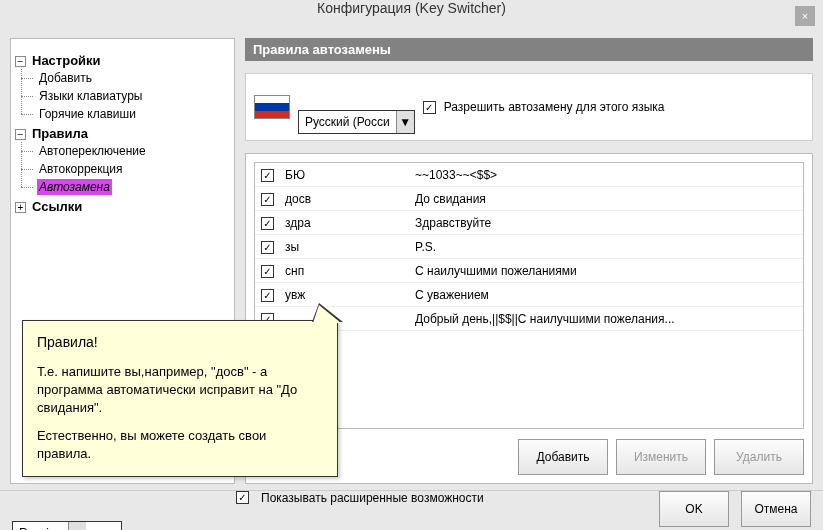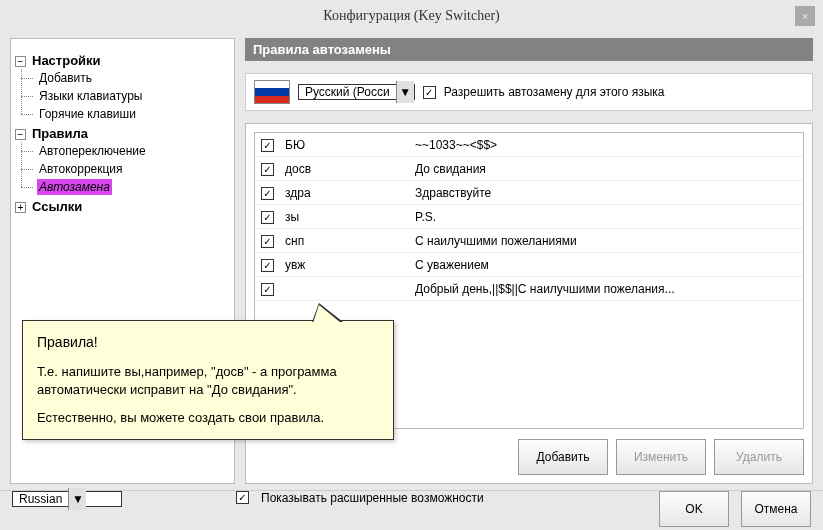--- a/index.html
+++ b/index.html
@@ -1,52 +1,52 @@
 <!DOCTYPE html>
 <html><head>
 <meta charset="utf-8">
 <style>
 * { box-sizing: border-box; margin: 0; padding: 0; }
 body { font-family: Tahoma, Arial, sans-serif; font-size: 12px; background: #e8e8e8; width: 823px; height: 530px; position: relative; overflow: hidden; }
 .window { background: #e8e8e8; width: 823px; height: 530px; display: flex; flex-direction: column; }
-.titlebar { height: 32px; display: flex; align-items: center; justify-content: center; position: relative; font-size: 14px; color: #333; font-family: Liberation Serif, serif; }
+.titlebar { height: 32px; display: flex; justify-content: center; position: relative; font-size: 14px; color: #333; }
 .close-btn { position: absolute; right: 8px; top: 6px; width: 20px; height: 20px; background: #aaa; color: #fff; font-size: 11px; display: flex; align-items: center; justify-content: center; cursor: pointer; }
 .main { flex: 1; display: flex; padding: 6px 10px 6px 10px; gap: 10px; }
 .tree-panel { width: 225px; background: #fff; border: 1px solid #bbb; padding: 12px 4px; overflow: auto; }
 .tree ul { list-style: none; padding-left: 0; }
 .tree li { padding: 1px 0 1px 0; white-space: nowrap; }
 .tree-root > li > .node-row { font-weight: bold; font-size: 13px; }
 .tree-children { padding-left: 14px; }
 .tree-children li { padding-left: 22px; position: relative; }
 .tree-children li::before { content: ""; position: absolute; left: 6px; top: 0; bottom: 50%; border-left: 1px dotted #888; }
 .tree-children li::after { content: ""; position: absolute; left: 6px; top: 50%; width: 12px; border-top: 1px dotted #888; }
 .tree-children li:not(:last-child)::before { bottom: -50%; }
 .expander { display: inline-block; width: 11px; height: 11px; border: 1px solid #888; text-align: center; line-height: 9px; font-size: 10px; margin-right: 4px; background: #fff; cursor: pointer; vertical-align: middle; }
 .node-row { cursor: pointer; padding: 1px 2px; display: inline-block; }
 .node-row.selected { background: #d946ef; font-style: italic; }
 .right-panel { flex: 1; display: flex; flex-direction: column; gap: 12px; }
 .section-header { background: #828282; color: #fff; padding: 4px 8px; font-weight: bold; font-size: 13px; }
 .lang-row { display: flex; align-items: center; gap: 8px; background: #fff; border: 1px solid #ccc; padding: 6px 8px; }
 .flag { width: 36px; height: 24px; display: inline-block; background: linear-gradient(to bottom, #fff 0 33%, #0039a6 33% 66%, #d52b1e 66% 100%); border: 1px solid #888; }
-.combo { display: flex; align-items: center; border: 1px solid #333; height: 16px; background: #fff; }
+.combo { display: flex; align-items: center; border: 1px solid #333; height: 24px; background: #fff; margin-top: 30px; }
 .combo span { padding: 0 6px; }
 .combo-btn { width: 18px; height: 22px; background: #e0e0e0; border-left: 1px solid #888; display: flex; align-items: center; justify-content: center; cursor: pointer; }
 .chk { width: 13px; height: 13px; border: 1px solid #333; display: inline-flex; align-items: center; justify-content: center; background: #fff; font-size: 10px; color: #000; cursor: pointer; }
 .list-panel { flex: 1; background: #fff; border: 1px solid #bbb; padding: 8px; display: flex; flex-direction: column; }
 .rules-list { flex: 1; border: 1px solid #bbb; background: #fff; overflow: auto; }
 .rule-row { display: flex; align-items: center; border-bottom: 1px solid #eee; height: 24px; }
 .rule-row .cell-chk { width: 30px; padding-left: 6px; }
 .rule-row .cell-abbr { width: 130px; }
 .rule-row .cell-exp { flex: 1; }
 .btn-row { display: flex; justify-content: flex-end; gap: 8px; padding-top: 10px; }
 .btn { min-width: 90px; height: 36px; background: linear-gradient(#fdfdfd,#e6e6e6); border: 1px solid #999; cursor: pointer; font-family: inherit; font-size: 12px; }
 .btn:disabled { color: #999; }
 .bottom-bar { height: 40px; display: flex; padding: 0 12px; gap: 12px; border-top: 1px solid #ccc; }
 .bottom-bar .spacer { flex: 1; }
-.tooltip { position: absolute; left: 22px; top: 320px; width: 372px; background: #ffffd9; border: 1px solid #333; padding: 12px 14px; font-size: 13px; line-height: 1.4; box-shadow: 2px 2px 4px rgba(0,0,0,0.2); }
+.tooltip { position: absolute; left: 22px; top: 320px; width: 316px; background: #ffffd9; border: 1px solid #333; padding: 12px 14px; font-size: 13px; line-height: 1.4; box-shadow: 2px 2px 4px rgba(0,0,0,0.2); }
 .tooltip::after { content: ""; position: absolute; top: -16px; left: 290px; width: 0; height: 0; border-left: 6px solid transparent; border-right: 22px solid transparent; border-bottom: 18px solid #ffffd9; }
 .tooltip::before { content: ""; position: absolute; top: -18px; left: 289px; width: 0; height: 0; border-left: 7px solid transparent; border-right: 24px solid transparent; border-bottom: 19px solid #333; }
 .tooltip p { margin-bottom: 10px; }
 .tooltip p:last-child { margin-bottom: 0; }
 .tooltip .tt-title { font-size: 14px; }
 </style>
 </head>
 <body>
 
 <div class="window">

